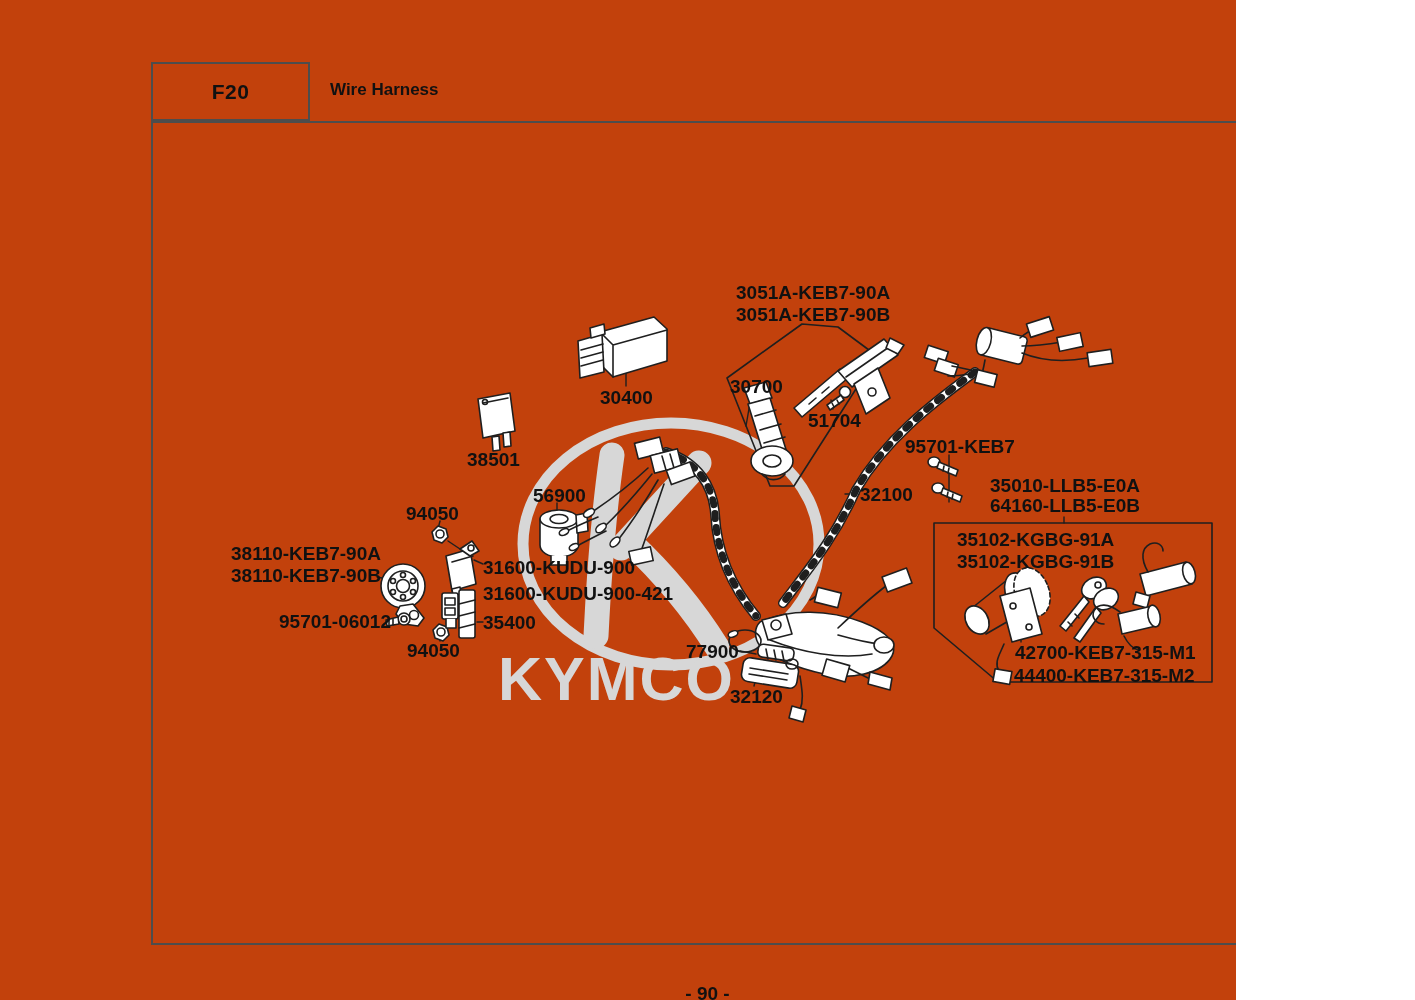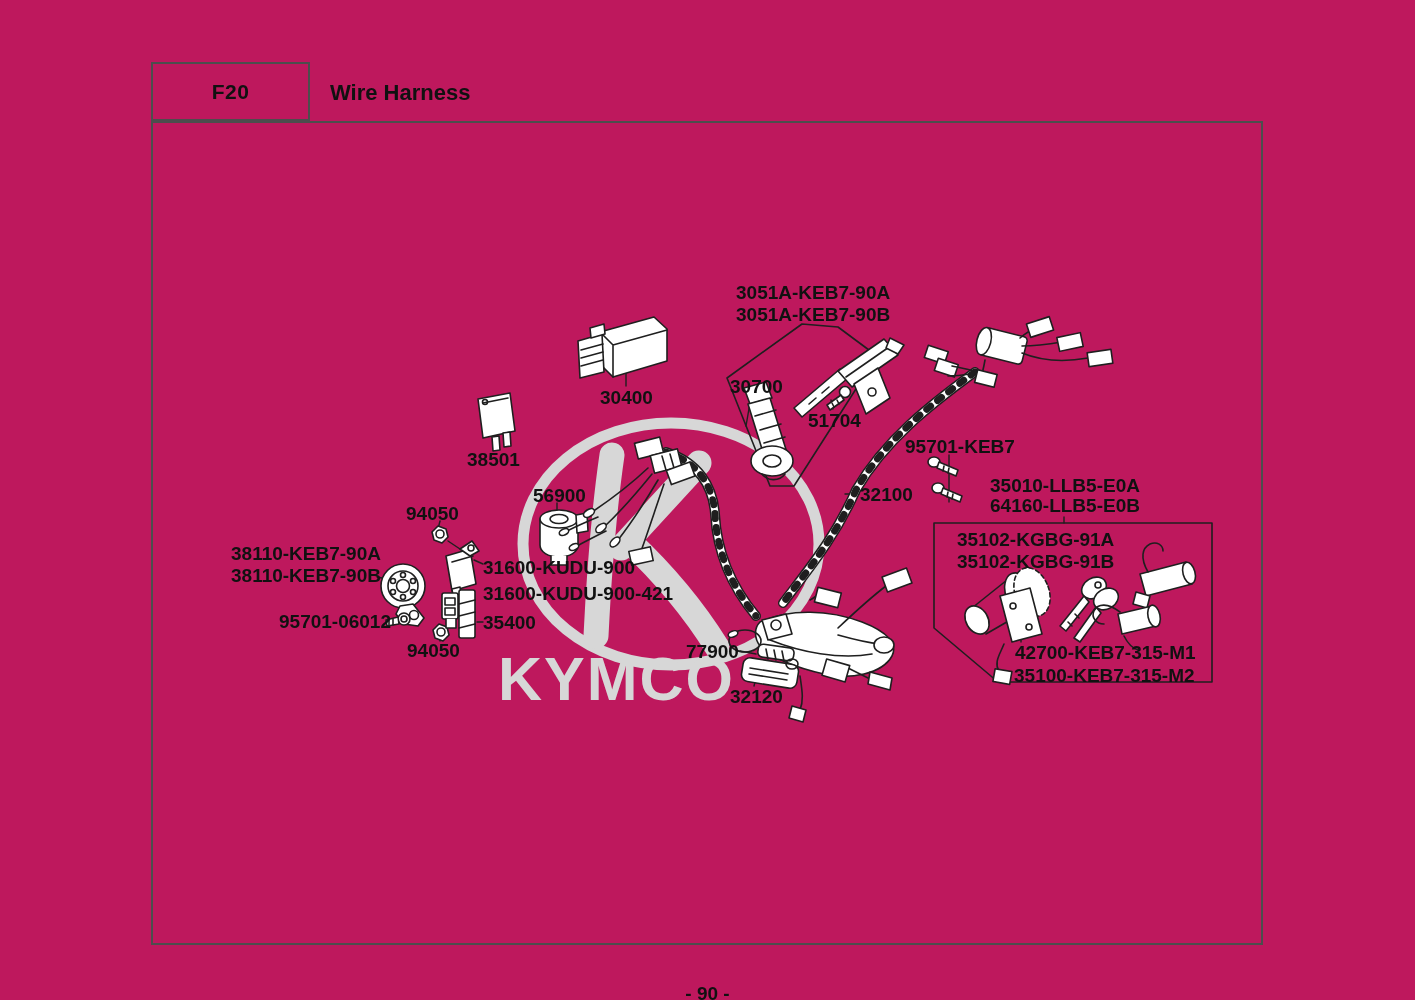--- a/index.html
+++ b/index.html
@@ -1,22 +1,22 @@
 <!DOCTYPE html>
 <html><head>
 <meta charset="utf-8">
 <style>
   html,body{margin:0;padding:0;background:#fff;}
-  .page{position:relative;width:1415px;height:1000px;background:#be185d;overflow:hidden;
+  .page{position:relative;width:1236px;height:1000px;background:#c2410c;overflow:hidden;
         font-family:"Liberation Sans",sans-serif;color:#111;}
   .hdr-box{position:absolute;left:151px;top:62px;width:159px;height:59px;
            border:2px solid #4d4d4d;box-sizing:border-box;display:flex;
            align-items:center;justify-content:center;}
   .hdr-code{font-size:21px;font-weight:700;letter-spacing:.5px;}
-  .hdr-title{position:absolute;left:330px;top:80px;font-size:22px;font-weight:700;}
+  .hdr-title{position:absolute;left:330px;top:80px;font-size:17px;font-weight:700;}
   .frame{position:absolute;left:151px;top:121px;width:1112px;height:824px;
          border:2px solid #4d4d4d;box-sizing:border-box;}
   .footer{position:absolute;left:0;top:951px;width:1415px;text-align:center;
           font-size:19px;font-weight:700;margin-top:32px;}
   .wm-text{position:absolute;left:498px;top:606px;font-size:61px;font-weight:700;
            color:#d7d7d7;letter-spacing:2px;white-space:nowrap;margin-top:38px;}
   .art{position:absolute;left:0;top:0;width:1415px;height:1000px;}
   .plabel{position:absolute;font-size:19px;font-weight:700;white-space:nowrap;
           color:#111;line-height:1;text-align:right;}
 </style>
@@ -296,16 +296,16 @@
   <div class="plabel" style="left:483px;top:613px">35400</div>
   <div class="plabel" style="left:686px;top:642px">77900</div>
   <div class="plabel" style="left:730px;top:687px">32120</div>
   <div class="plabel" style="left:860px;top:485px">32100</div>
   <div class="plabel" style="left:905px;top:437px">95701-KEB7</div>
   <div class="plabel" style="left:990px;top:476px">35010-LLB5-E0A</div>
   <div class="plabel" style="left:990px;top:496px">64160-LLB5-E0B</div>
   <div class="plabel" style="left:957px;top:530px">35102-KGBG-91A</div>
   <div class="plabel" style="left:957px;top:552px">35102-KGBG-91B</div>
   <div class="plabel" style="left:1015px;top:643px">42700-KEB7-315-M1</div>
-  <div class="plabel" style="left:1014px;top:666px">35100-KEB7-315-M2</div>
+  <div class="plabel" style="left:1014px;top:666px">44400-KEB7-315-M2</div>
 
   <div class="footer">- 90 -</div>
 </div>
 
 </body></html>

